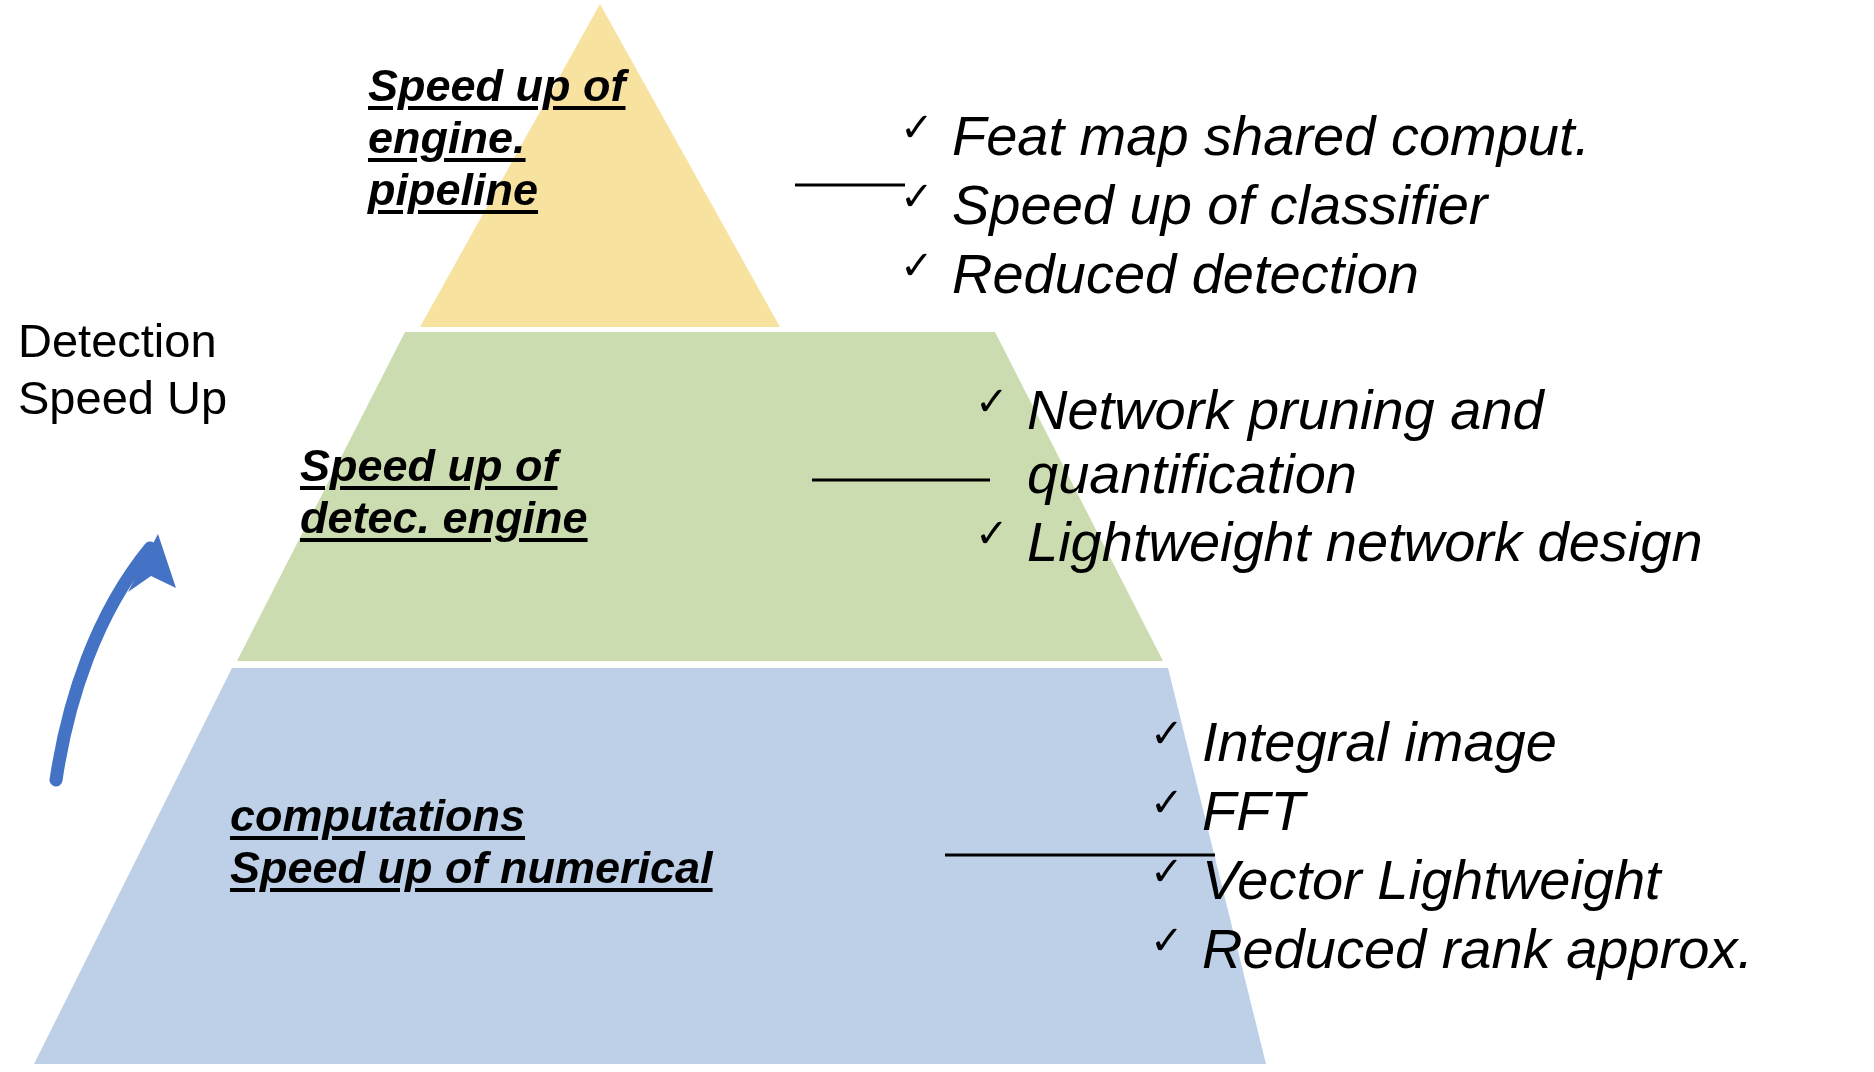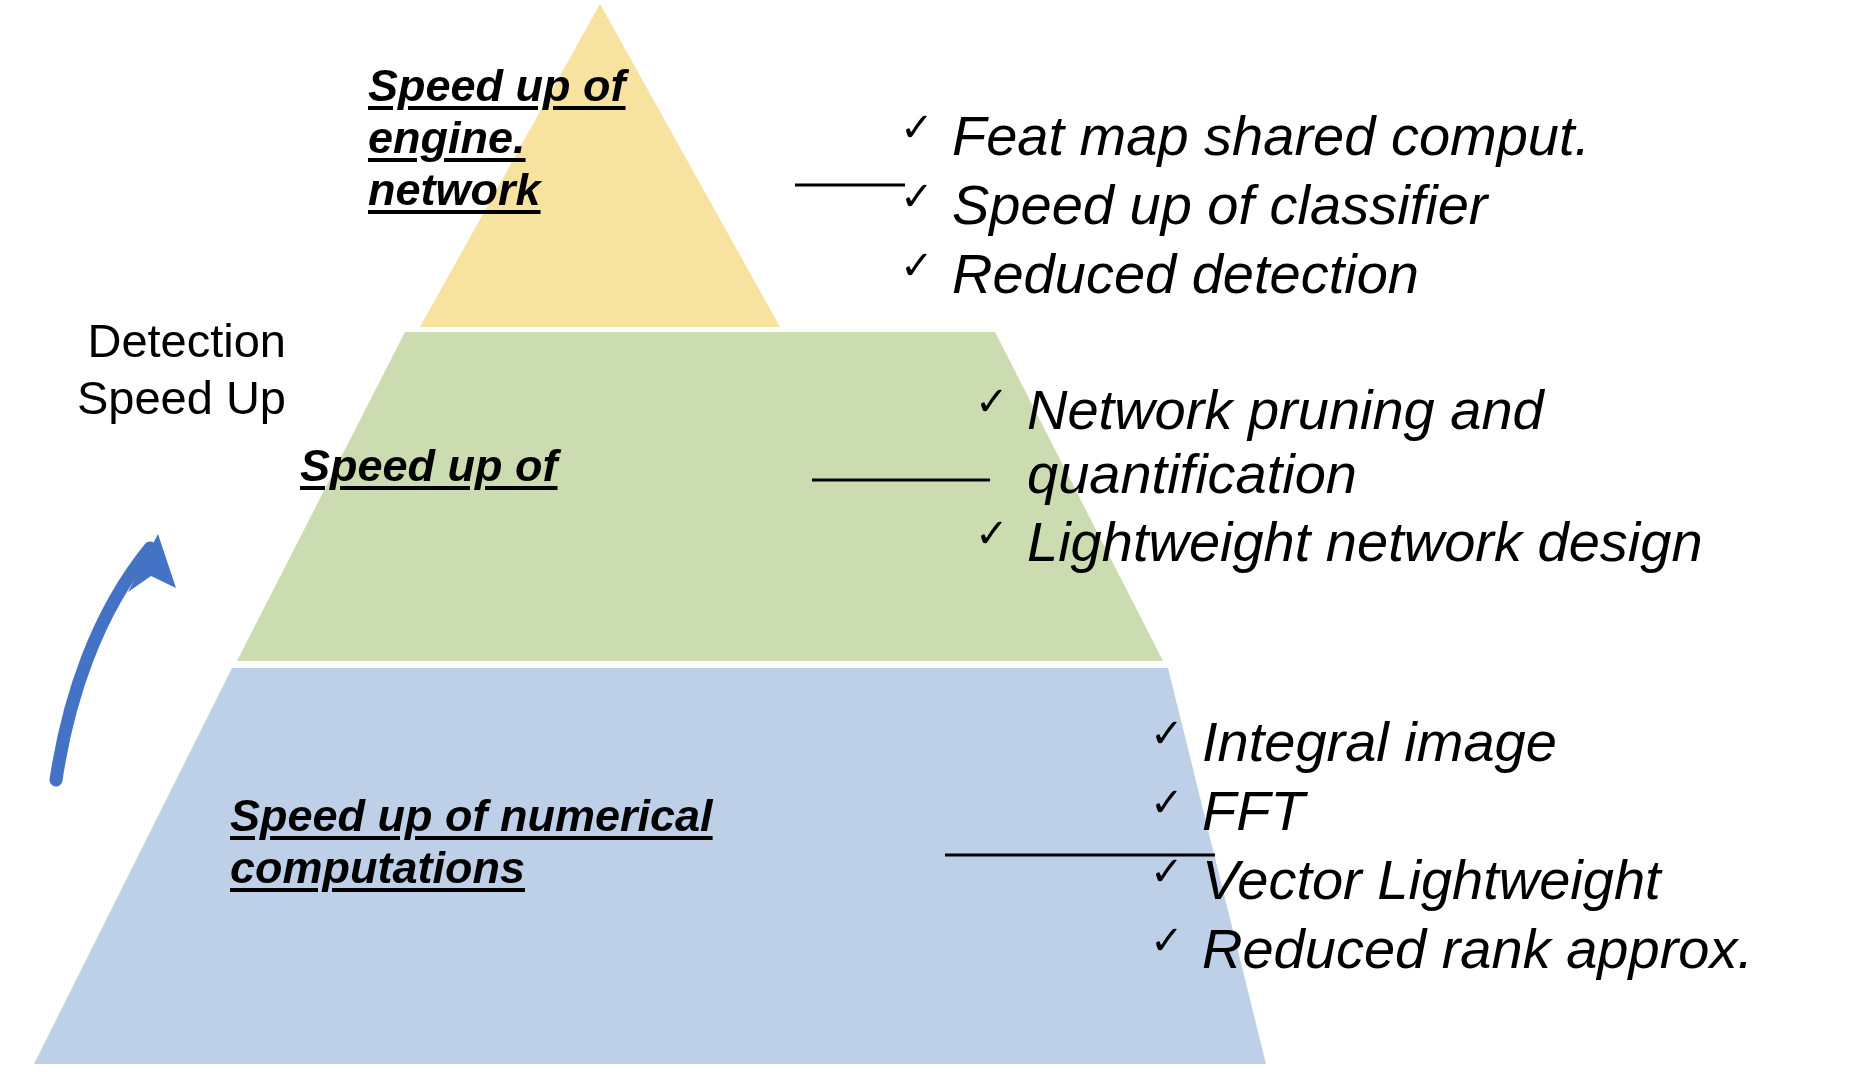--- a/index.html
+++ b/index.html
@@ -25,21 +25,21 @@
     width: 1874px;
     height: 1072px;
   }
 
   
   .axis-label {
     position: absolute;
     left: 18px;
     top: 312px;
     width: 268px;
-    text-align: right;
+    text-align: left;
     font-size: 47px;
     line-height: 1.22;
     color: #000000;
     font-style: normal;
     white-space: pre-line;
   }
 
   
   .tier-caption {
     position: absolute;
@@ -137,30 +137,31 @@
       <path d="M 158,534 L 176,588 L 151,576 L 128,592 Z" fill="#4472C4"></path>
     </g>
   </svg>
 
   <div class="axis-label">Detection
 Speed Up</div>
 
   <div class="tier-caption" id="caption-top">
     <span class="cap-line">Speed up of</span>
     <span class="cap-line">engine.</span>
-    <span class="cap-line">network</span>
+    <span class="cap-line">pipeline</span>
   </div>
 
   <div class="tier-caption" id="caption-mid">
     <span class="cap-line">Speed up of</span>
+    <span class="cap-line">detec. engine</span>
   </div>
 
   <div class="tier-caption" id="caption-bottom">
+    <span class="cap-line">computations</span>
     <span class="cap-line">Speed up of numerical</span>
-    <span class="cap-line">computations</span>
   </div>
 
   <div class="bullets" id="bullets-top">
     <div class="bullet-row">
       <span class="check">✓</span>
       <span class="btext">Feat map shared comput.</span>
     </div>
     <div class="bullet-row">
       <span class="check">✓</span>
       <span class="btext">Speed up of classifier</span>

